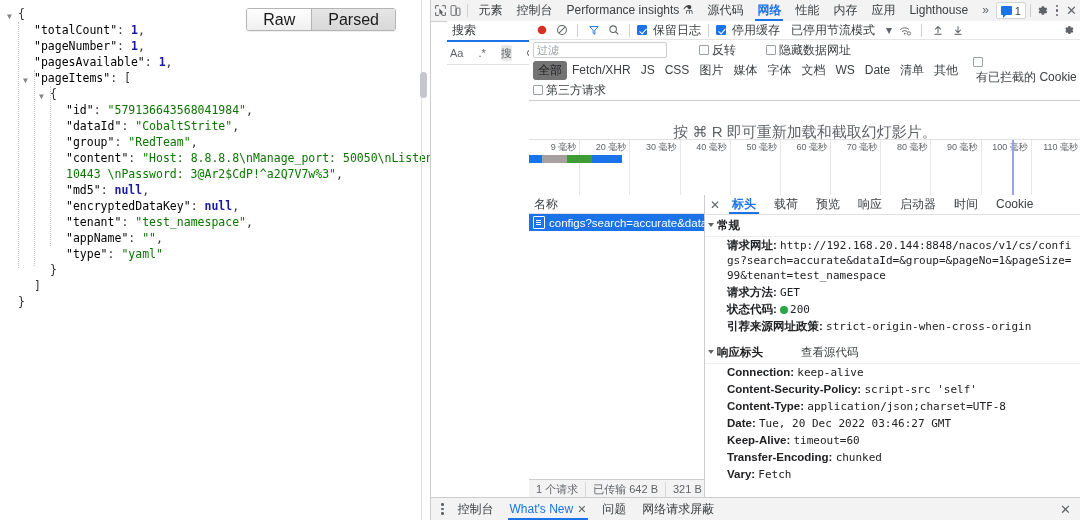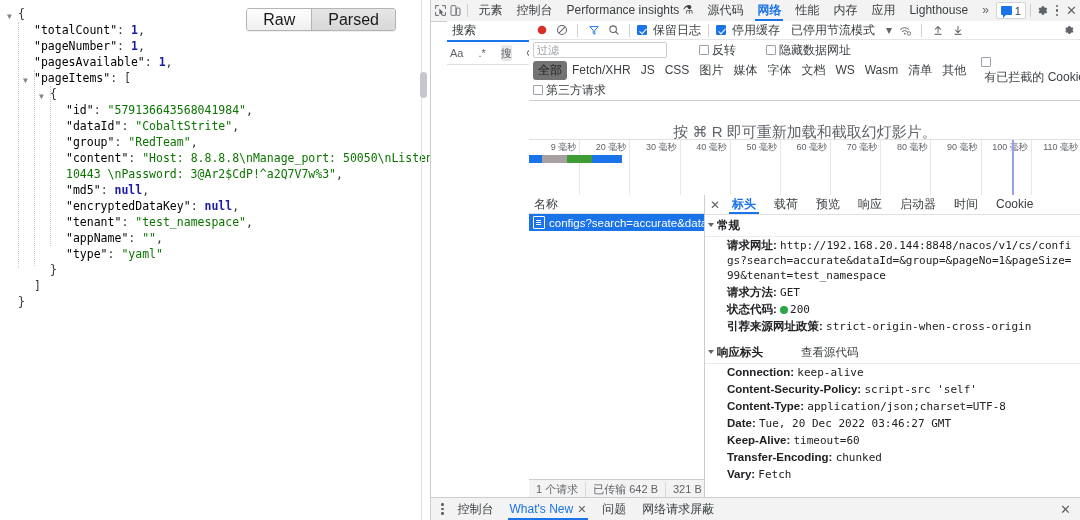--- a/index.html
+++ b/index.html
@@ -379,21 +379,21 @@
       <div class="typebar">
         <div class="type sel">全部</div>
         <div class="type">Fetch/XHR</div>
         <div class="type">JS</div>
         <div class="type">CSS</div>
         <div class="type">图片</div>
         <div class="type">媒体</div>
         <div class="type">字体</div>
         <div class="type">文档</div>
         <div class="type">WS</div>
-        <div class="type">Wasm</div>
+        <div class="type">Date</div>
         <div class="type">清单</div>
         <div class="type">其他</div>
         <span style="margin-left:10px;"><span class="ck"></span><span class="cklabel">有已拦截的 Cookie</span></span>
 
       </div>
 
       <div class="thirdparty">
         <span class="ck"></span>
         <span class="cklabel">第三方请求</span>
       </div>

